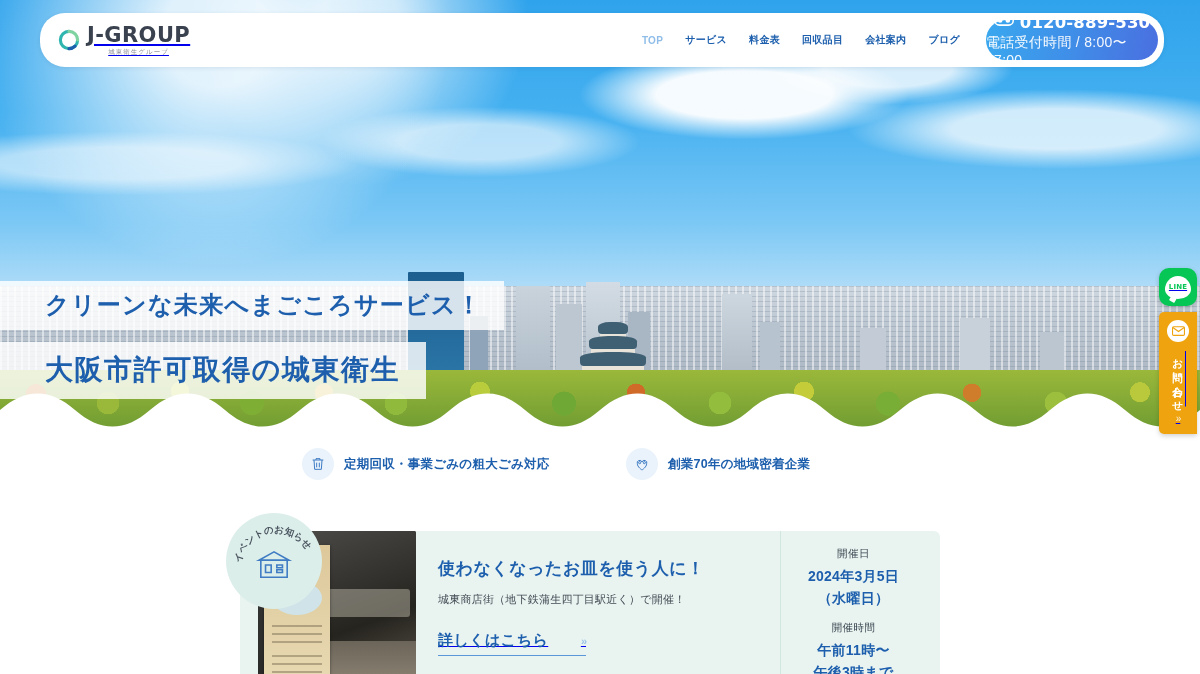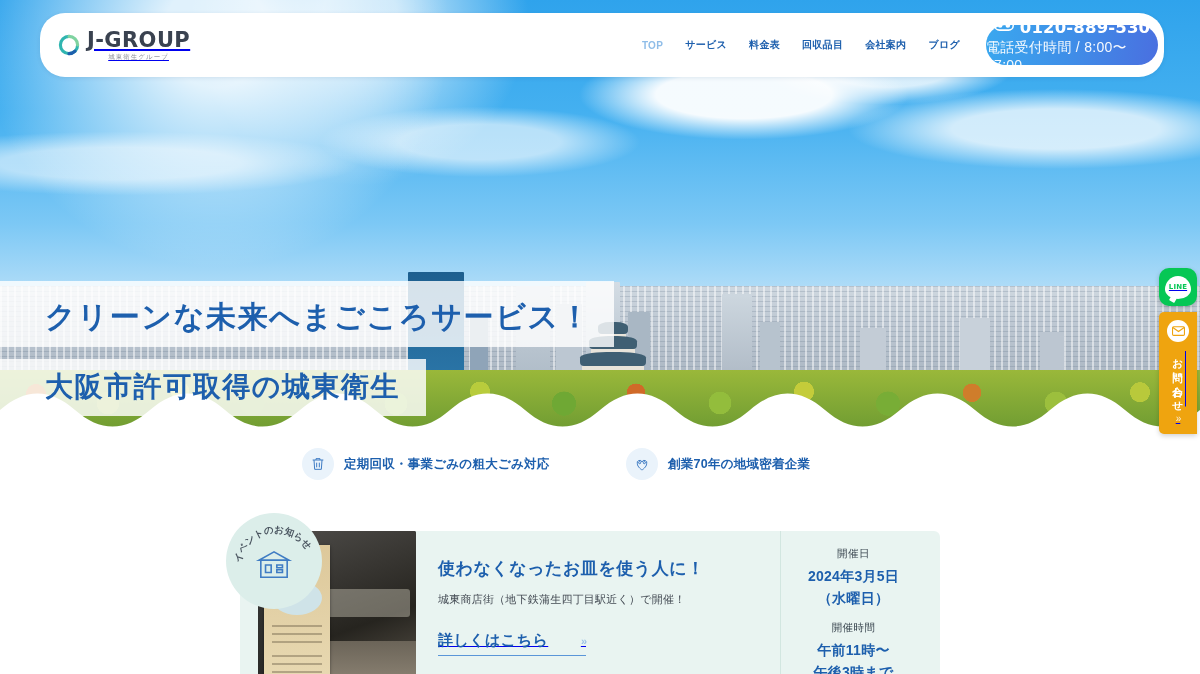--- a/index.html
+++ b/index.html
@@ -95,27 +95,27 @@
   
   .hero-copy{position:absolute;left:0;top:281px;z-index:6;}
   .hl-band{
     display:inline-block;
     background:rgba(255,255,255,.82);
     color:#1d5fad;
     font-weight:bold;
     letter-spacing:.055em;
     white-space:nowrap;
   }
-  .hl1{font-size:30px;padding:16px 22px 9px 45px;}
+  .hl1{font-size:24px;padding:8px 22px 9px 45px;}
   .hl-row2{margin-top:12px;}
   .hl2{font-size:28px;padding:9px 26px 10px 45px;}
 
   
   .header{
-    position:absolute;top:13px;left:40px;width:1124px;height:64px;
+    position:absolute;top:13px;left:40px;width:1124px;height:54px;
     background:#fff;border-radius:25px;z-index:30;
     display:flex;align-items:center;
     box-shadow:0 1px 4px rgba(0,60,110,.10);
   }
   .logo{display:flex;align-items:center;margin-left:18px;}
   .logo-mark{width:22px;height:22px;flex:0 0 22px;}
   .logo-text{margin-left:7px;line-height:1;}
   .logo-word{
     font-size:21px;font-weight:bold;color:#3a4250;letter-spacing:.02em;
     font-family:"DejaVu Sans",sans-serif;

